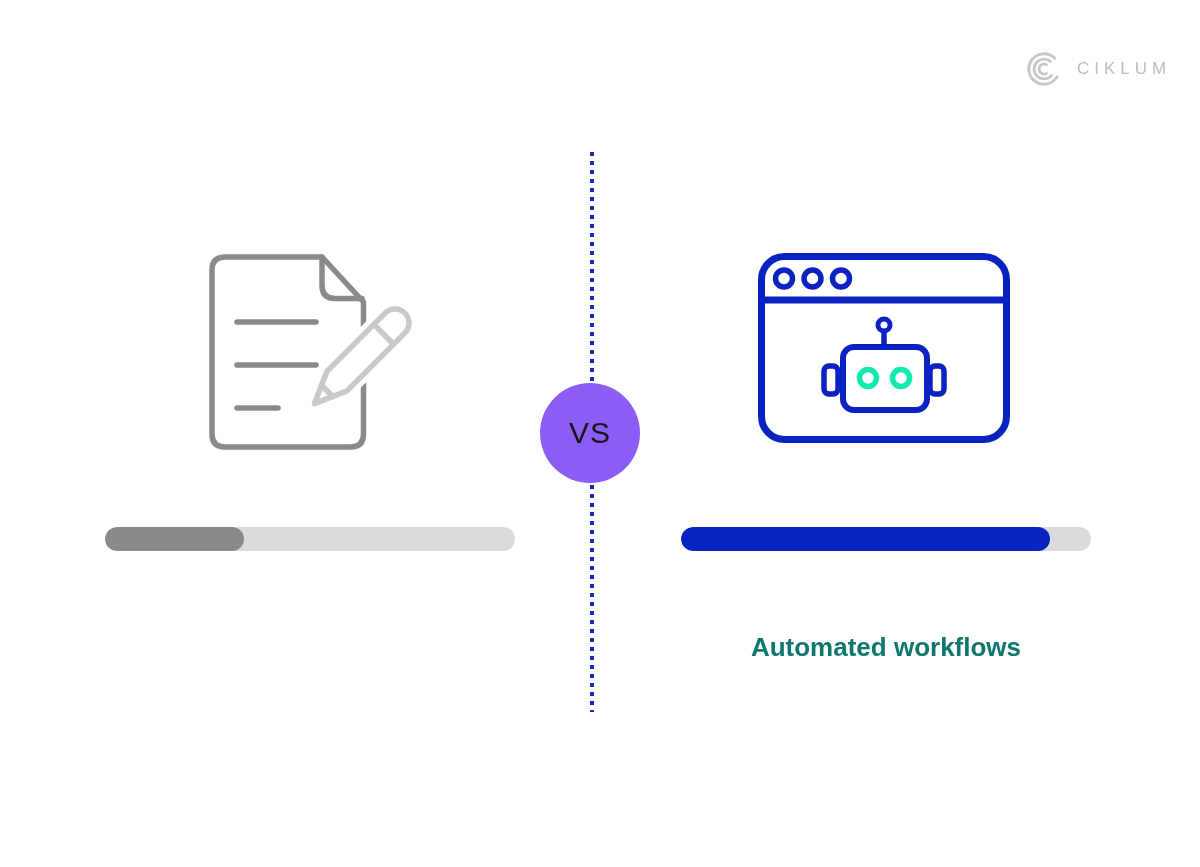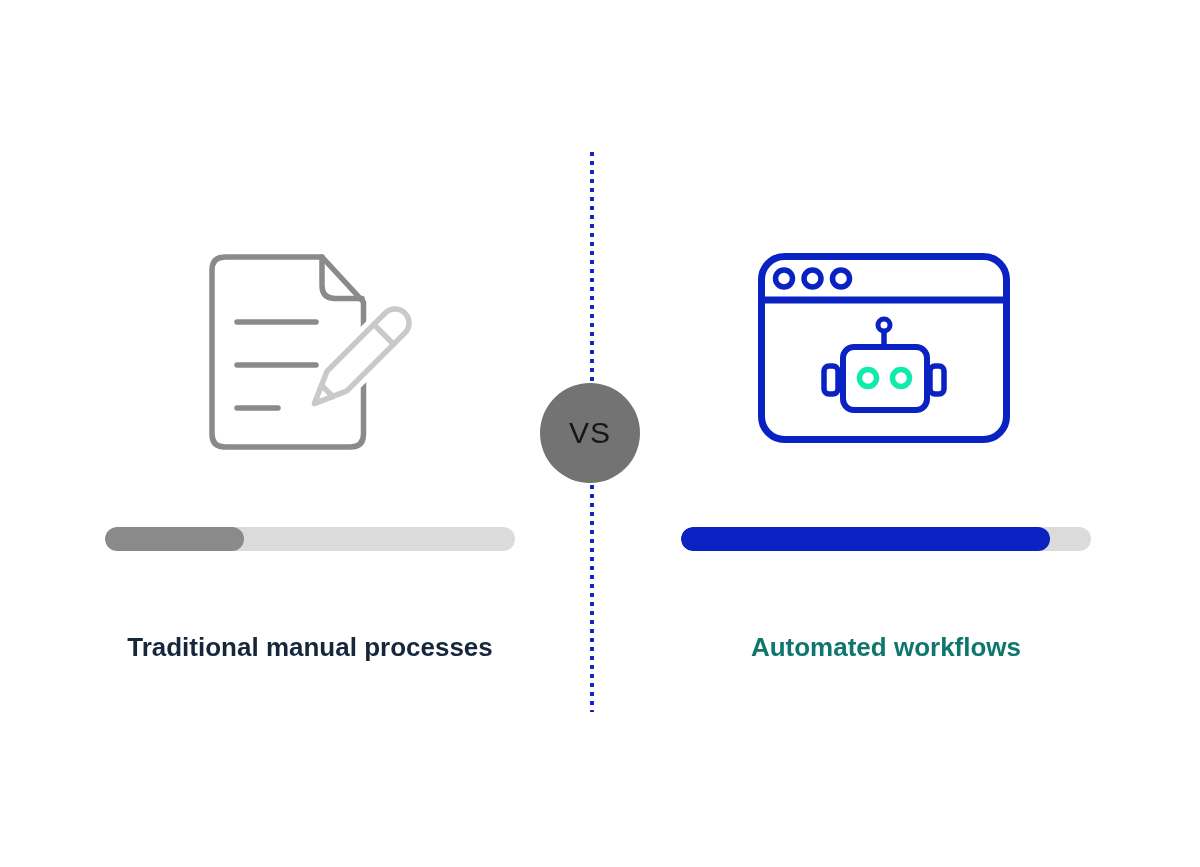--- a/index.html
+++ b/index.html
@@ -18,21 +18,21 @@
   .logo-text{
     font-size:17px;letter-spacing:5px;color:#bdbdbd;font-weight:400;
   }
   
   .divider{
     position:absolute;left:590px;top:152px;width:4px;height:560px;
     background-image:repeating-linear-gradient(to bottom,#1226c8 0px,#1226c8 4px,transparent 4px,transparent 9px);
   }
   .vs-badge{
     position:absolute;left:540px;top:383px;width:100px;height:100px;
-    border-radius:50%;background:#737373;
+    border-radius:50%;background:#8b5cf6;
     display:flex;align-items:center;justify-content:center;
     z-index:2;
   }
   .vs-badge span{
     font-size:30px;font-weight:500;color:#161616;letter-spacing:1px;
   }
   
   .icon-left{position:absolute;left:206px;top:253px;}
   .icon-right{position:absolute;left:758px;top:253px;}
   
@@ -51,20 +51,30 @@
     font-size:26px;font-weight:700;
   }
   .title-left{left:60px;color:#16273c;}
   .title-right{left:636px;color:#0f766e;}
 </style>
 </head>
 <body>
 
 <div class="canvas">
 
+  <div class="logo">
+    <svg width="42" height="42" viewBox="0 0 40 40">
+      <g fill="none" stroke="#c7c7c7" stroke-linecap="round">
+        <path d="M 30.25 9.75 A 14.5 14.5 0 1 0 32.56 27.25" stroke-width="2.7"></path>
+        <path d="M 26.1 12.7 A 9.5 9.5 0 1 0 27.3 26.1" stroke-width="2.6"></path>
+        <path d="M 22.4 15.8 A 4.8 4.8 0 1 0 22.4 24.2" stroke-width="2.5"></path>
+      </g>
+    </svg>
+    <span class="logo-text">CIKLUM</span>
+  </div>
 
   <div class="divider"></div>
 
   <div class="vs-badge">
     <span>VS</span>
   </div>
 
   <svg class="icon-left" width="220" height="200" viewBox="0 0 220 200">
     <g fill="none" stroke="#8a8a8a" stroke-width="5.5" stroke-linejoin="round" stroke-linecap="round">
       <path d="M 116 4 H 19 Q 6 4 6 17 V 181 Q 6 194 19 194 H 144.5 Q 157.5 194 157.5 181 V 49 Z"></path>
@@ -104,16 +114,15 @@
     </g>
   </svg>
 
   <div class="bar bar-left">
     <div class="bar-fill bar-fill-gray" style="width: 34%;"></div>
   </div>
   <div class="bar bar-right">
     <div class="bar-fill bar-fill-blue" style="width: 90%;"></div>
   </div>
 
-  <div class="title title-left">Traditional manual processes</div>
   <div class="title title-right">Automated workflows</div>
 
 </div>
 
 </body></html>

